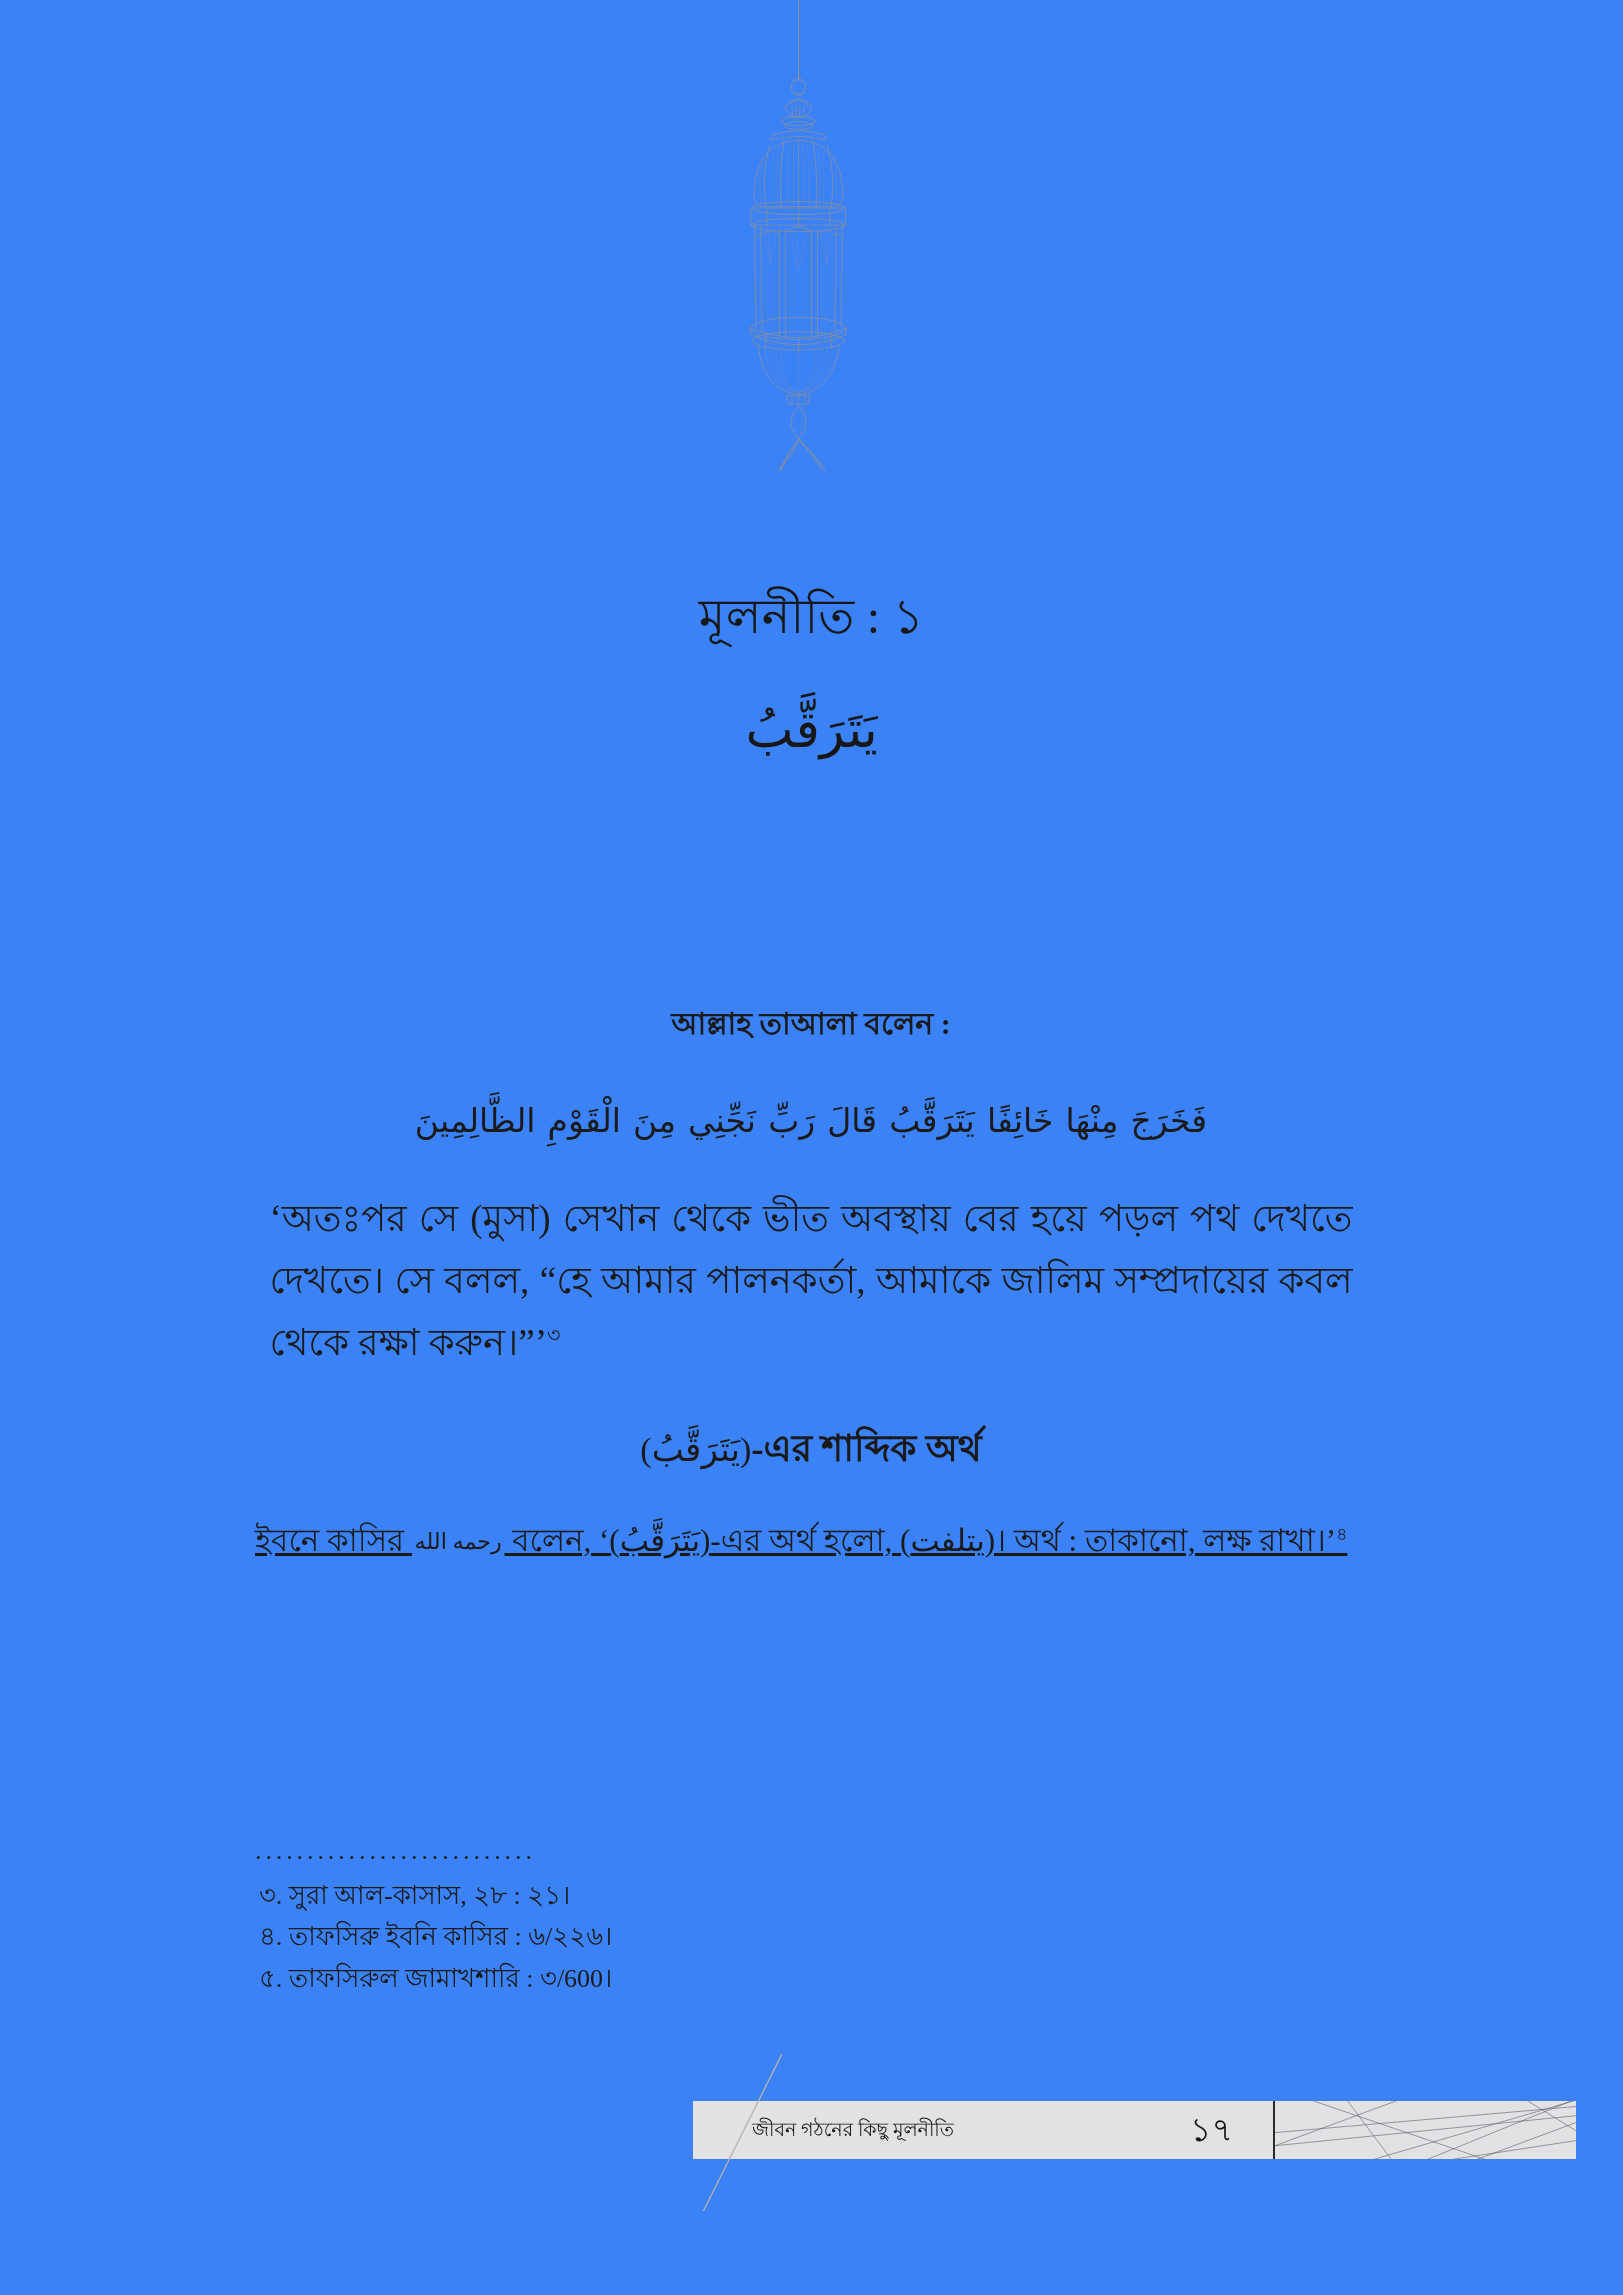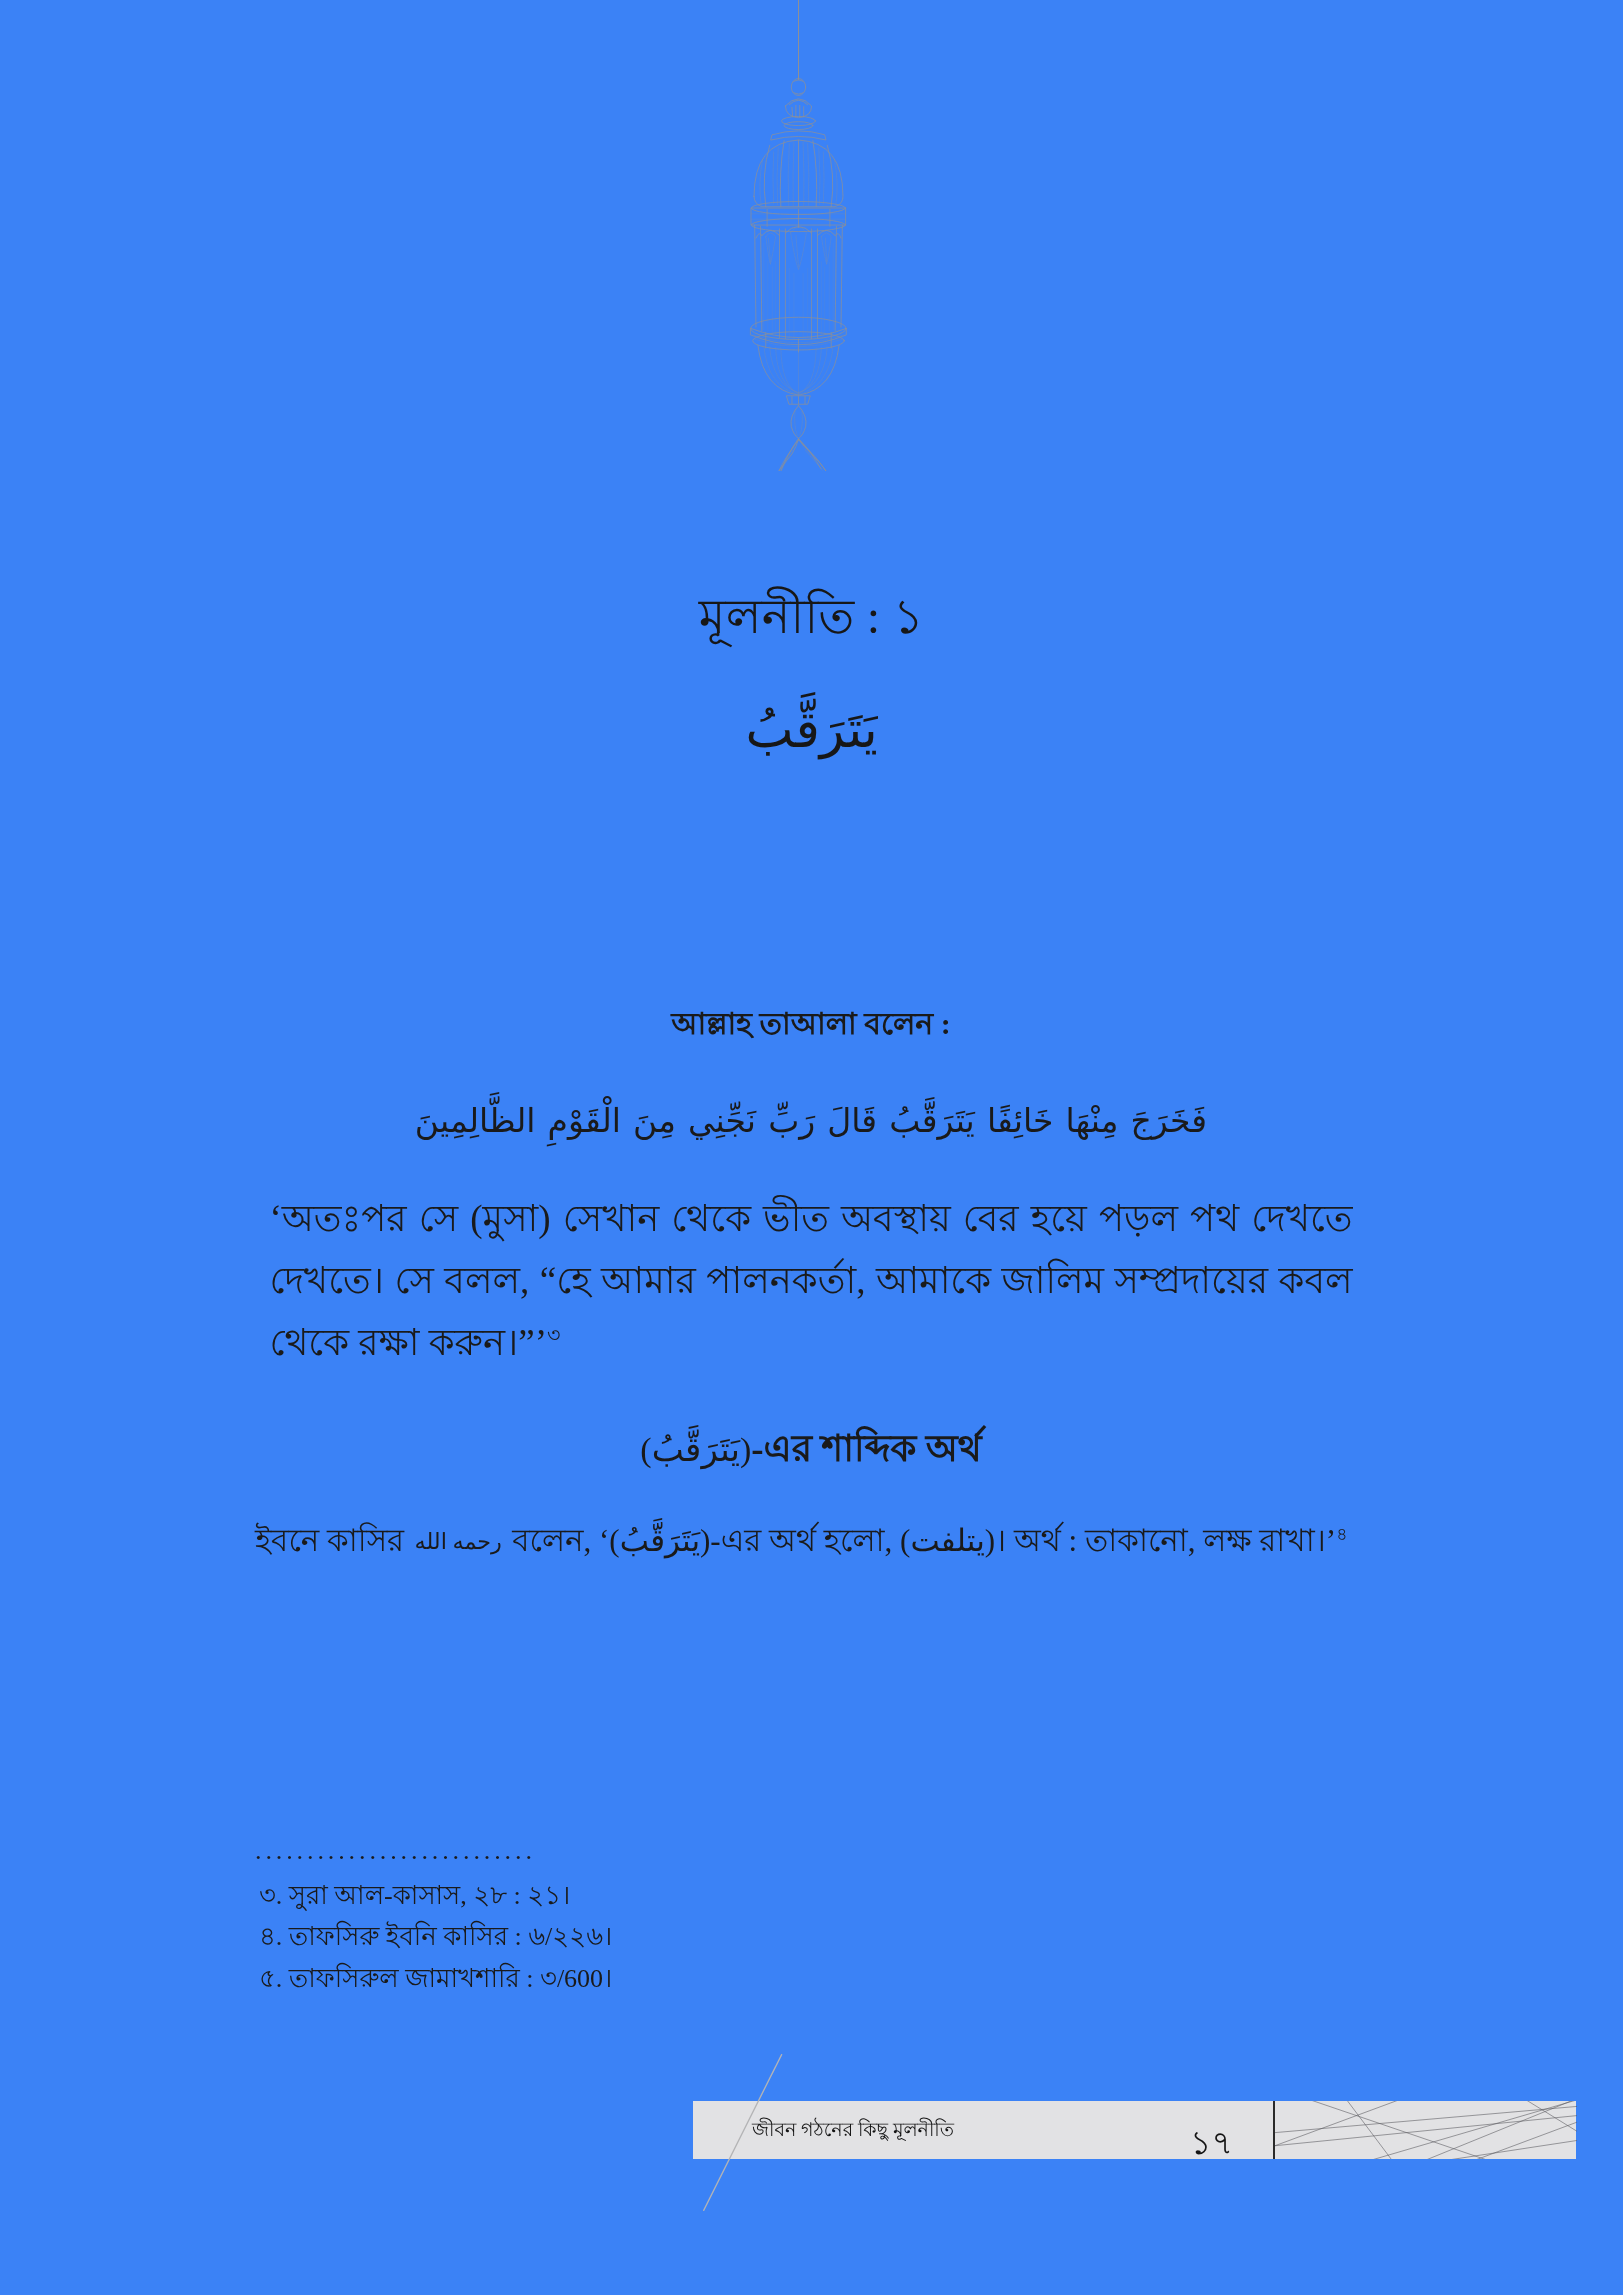--- a/index.html
+++ b/index.html
@@ -107,20 +107,21 @@
     font-size: 0.92em;
     font-weight: normal;
   }
 
   .para {
     font-size: 31px;
     line-height: 1.66;
     text-align: justify;
     text-align-last: left;
     margin: 0 0 41px 0;
+    text-decoration: underline;
   }
   .para .ar {
     direction: rtl;
     unicode-bidi: isolate;
   }
   .honorific {
     font-size: 0.72em;
     vertical-align: 0.12em;
     direction: rtl;
     unicode-bidi: isolate;
@@ -170,21 +171,21 @@
     top: 0;
     height: 58px;
     line-height: 58px;
     font-size: 19px;
     color: #141414;
     white-space: nowrap;
   }
   .footer-pageno {
     position: absolute;
     left: 497px;
-    top: 13px;
+    top: 0;
     height: 66px;
     line-height: 58px;
     font-size: 33px;
     color: #141414;
   }
   .footer-divider {
     position: absolute;
     left: 580px;
     top: 0;
     width: 2px;

